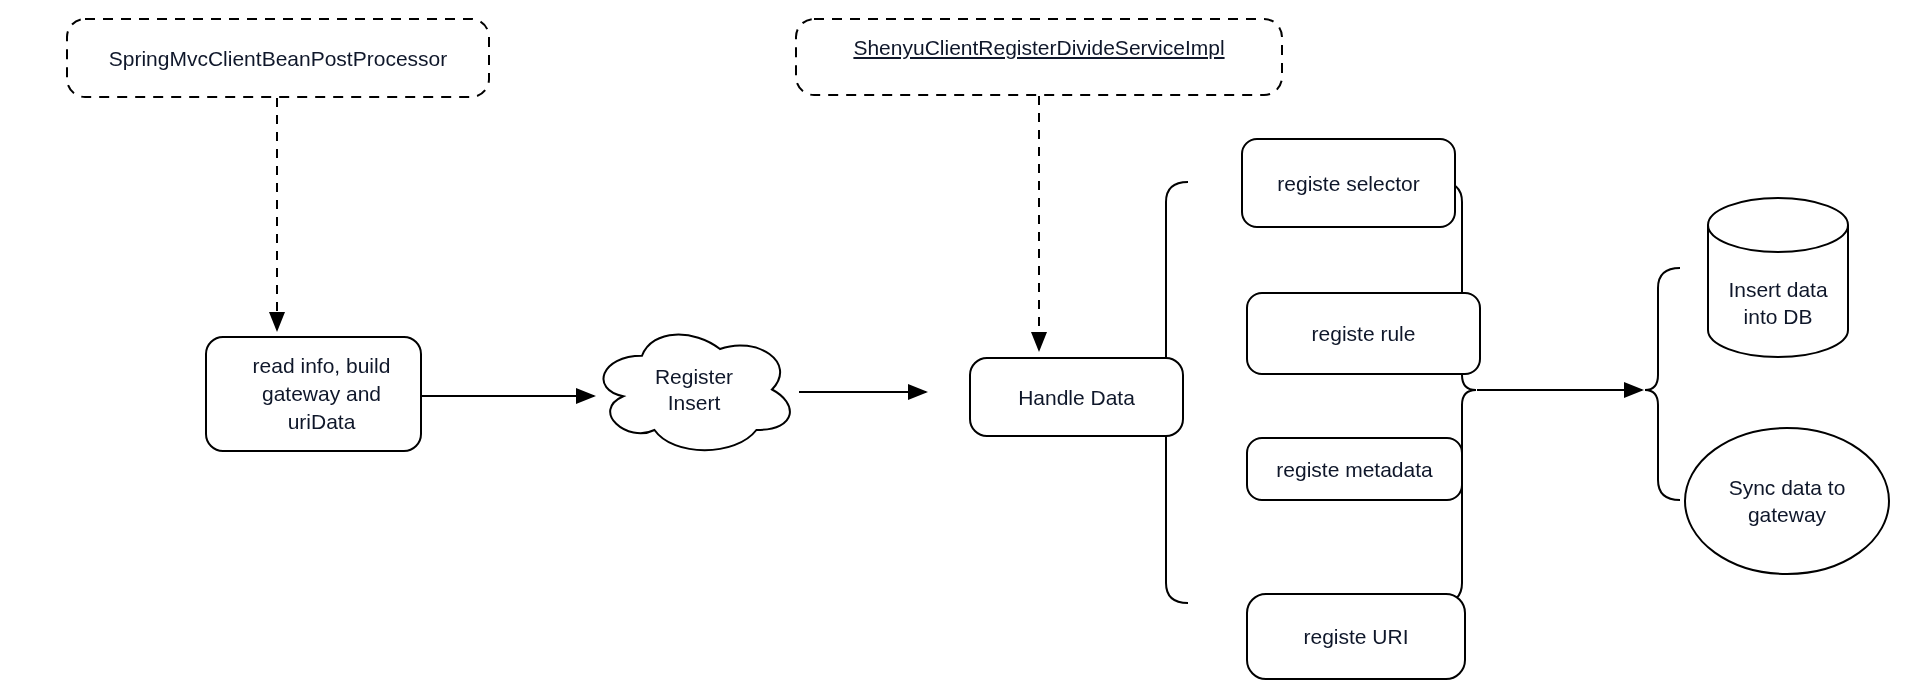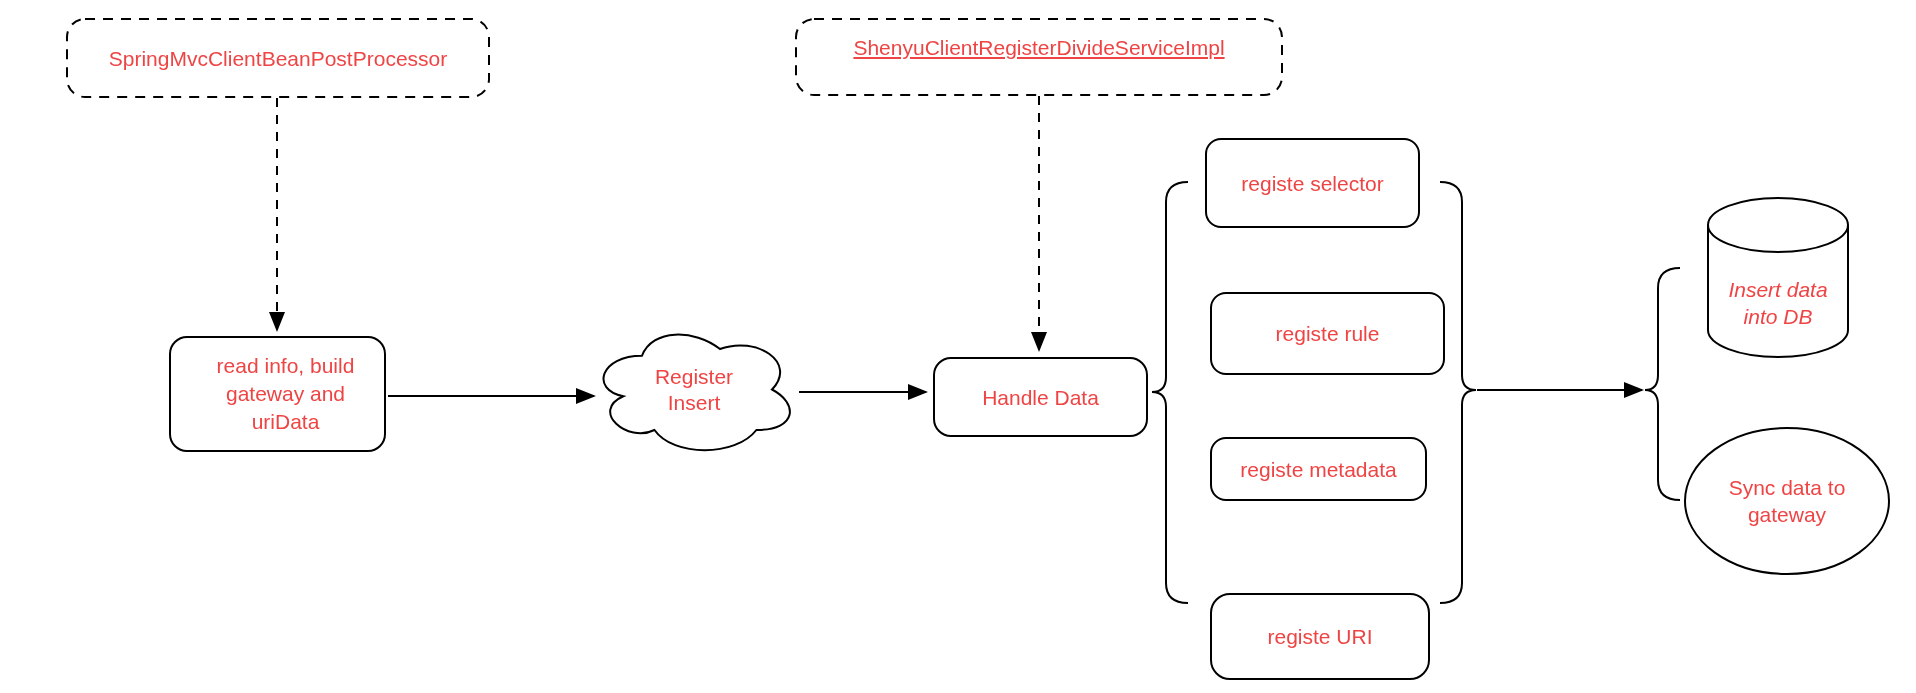--- a/index.html
+++ b/index.html
@@ -2,38 +2,38 @@
 <html><head>
 <meta charset="utf-8">
 <style>
   html, body { margin: 0; padding: 0; background: #ffffff; }
   .canvas {
     position: relative;
     width: 1916px;
     height: 693px;
     background: #ffffff;
     font-family: "Liberation Sans", sans-serif;
-    color: #ef4444;
+    color: #0f172a;
     overflow: hidden;
   }
   .layer { position: absolute; left: 0; top: 0; }
   .node {
     position: absolute;
     box-sizing: border-box;
     display: flex;
     flex-direction: column;
     align-items: center;
     justify-content: center;
     text-align: center;
     font-size: 21px;
     line-height: 27px;
     background: #ffffff;
     border: 2px solid #000000;
   }
-  .node.solid { border-radius: 18px; }
+  .node.solid { border-radius: 18px; margin-left: 36px; }
   .label-overlay {
     position: absolute;
     box-sizing: border-box;
     display: flex;
     flex-direction: column;
     align-items: center;
     justify-content: center;
     text-align: center;
     font-size: 21px;
     line-height: 27px;
@@ -116,21 +116,21 @@
   <div class="node solid" style="left:1210px; top:292px; width:235px; height:83px; border-radius:16px;">
     <span>registe rule</span>
   </div>
   <div class="node solid" style="left:1210px; top:437px; width:217px; height:64px; border-radius:16px;">
     <span>registe metadata</span>
   </div>
   <div class="node solid" style="left:1210px; top:593px; width:220px; height:87px; border-radius:20px;">
     <span>registe URI</span>
   </div>
 
-  <div class="label-overlay" style="left:1708px; top:250px; width:140px; height:105px; line-height:27px;font-style:italic;">
+  <div class="label-overlay" style="left:1708px; top:250px; width:140px; height:105px; line-height:27px;">
     <span>Insert data</span>
     <span>into DB</span>
   </div>
 
   <div class="label-overlay" style="left:1685px; top:428px; width:204px; height:146px; line-height:27px;">
     <span>Sync data to</span>
     <span>gateway</span>
   </div>
 
 </div>

